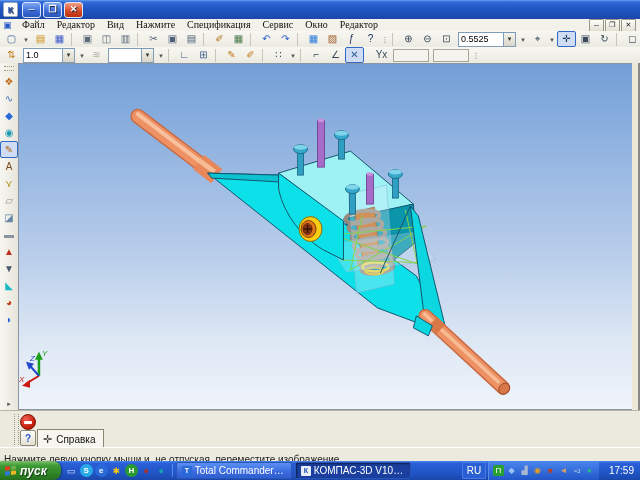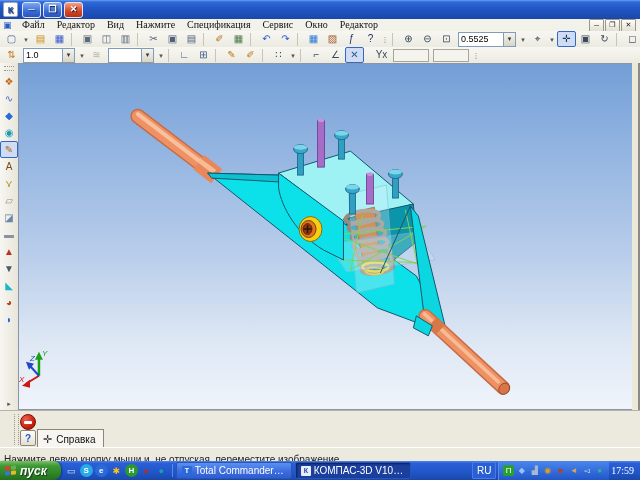--- a/index.html
+++ b/index.html
@@ -97,21 +97,21 @@
   .taskbtn.active{background:#1a3f9e;box-shadow:inset 1px 1px 2px rgba(0,0,0,.5);}
   .taskbtn .tico{width:10px;height:10px;flex:0 0 auto;border-radius:1px;font-size:7px;font-weight:bold;
     display:flex;align-items:center;justify-content:center;}
   .taskbtn .tlabel{overflow:hidden;text-overflow:ellipsis;}
   .tb-spacer{flex:1;}
   .lang{width:22px;height:15px;margin-right:2px;background:#2a5fd4;border:1px solid #4a7ae8;border-radius:1px;
     font-size:10px;display:flex;align-items:center;justify-content:center;}
   .tray{height:19px;display:flex;align-items:center;gap:2px;padding:0 4px;
     background:linear-gradient(180deg,#4a86ee,#2156c8);border-left:1px solid #5a8ae8;}
   .tray-ico{width:11px;height:11px;font-size:8px;display:flex;align-items:center;justify-content:center;border-radius:2px;}
-  .clock{font-size:10px;padding:0 6px 0 2px;font-family:Liberation Serif, serif;}
+  .clock{font-size:10px;padding:0 6px 0 10px;}
 </style>
 </head>
 <body>
 
 <div class="screen">
 
   <div class="titlebar">
     <span class="app-ico">К</span>
     <span class="winbtns">
         <span class="winbtn">─</span>

